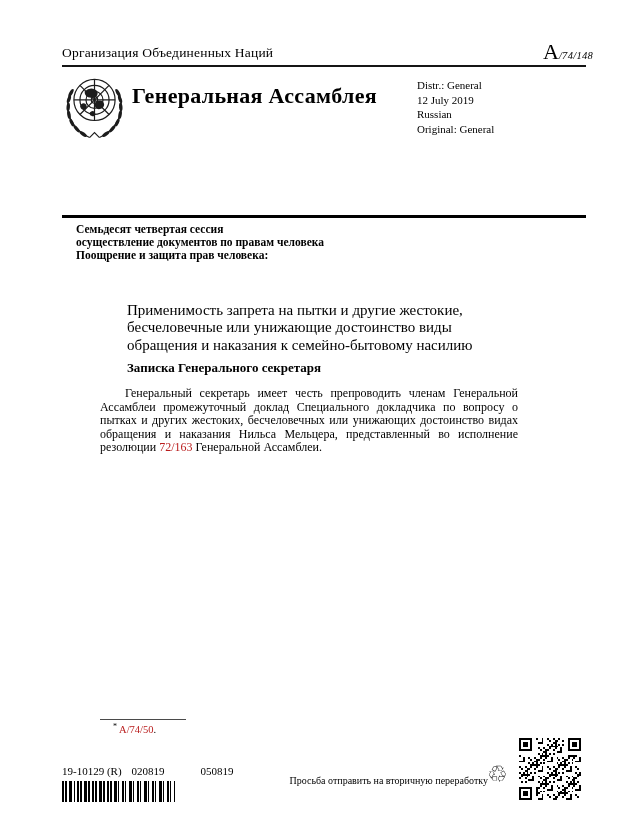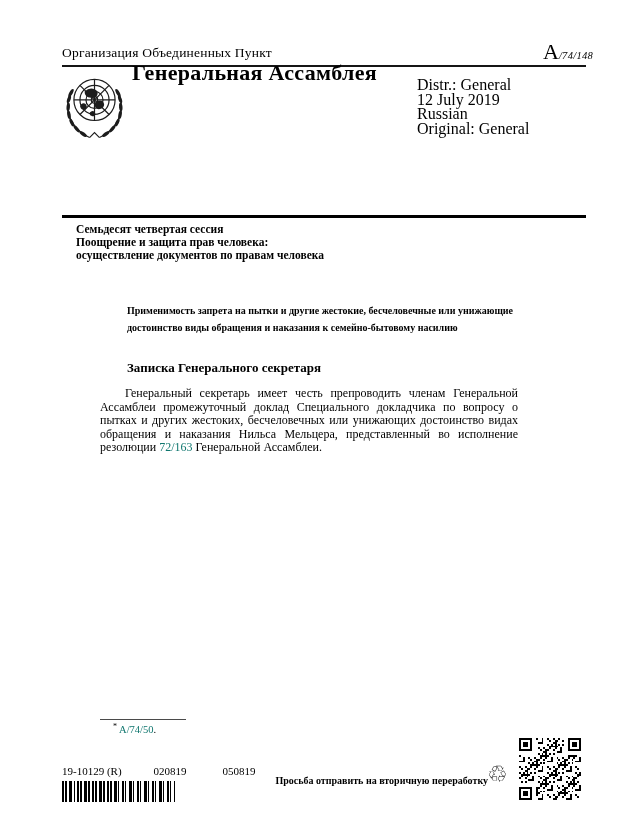--- a/index.html
+++ b/index.html
@@ -7,55 +7,55 @@
     position:relative;width:640px;height:828px;background:#ffffff;
     font-family:"Liberation Serif", serif;color:#000;overflow:hidden;
   }
   
   .org-name{position:absolute;left:62px;top:45px;font-size:13.5px;letter-spacing:.2px;}
   .doc-symbol{position:absolute;left:543px;top:39px;display:flex;align-items:baseline;}
   .doc-symbol .big-a{font-size:22px;}
   .doc-symbol .rest{font-size:10.5px;letter-spacing:.3px;font-style:italic;}
   .rule-thin{position:absolute;left:62px;top:65px;width:524px;height:1.5px;background:#151515;}
   .emblem{position:absolute;left:59px;top:70px;width:71px;height:74px;}
-  .assembly-title{position:absolute;left:132px;top:60px;font-size:22px;font-weight:bold;letter-spacing:.3px;}
-  .distr-block{position:absolute;left:417px;top:78px;font-size:16px;line-height:14.6px;}
+  .assembly-title{position:absolute;left:132px;top:83px;font-size:22px;font-weight:bold;letter-spacing:.3px;}
+  .distr-block{position:absolute;left:417px;top:78px;font-size:11px;line-height:14.6px;}
   
   .rule-thick{position:absolute;left:62px;top:215px;width:524px;height:2.6px;background:#000;}
   .session{position:absolute;left:76px;top:223px;font-size:11.5px;line-height:13.2px;}
   .session .b{font-weight:bold;}
   sup{font-size:8px;vertical-align:super;line-height:0;}
   
-  .doc-title{position:absolute;left:127px;top:302px;width:390px;font-size:10px;font-weight:bold;line-height:17.4px;}
+  .doc-title{position:absolute;left:127px;top:302px;width:390px;font-size:15px;font-weight:normal;line-height:17.4px;}
   .doc-subtitle{position:absolute;left:127px;top:360px;font-size:13px;font-weight:bold;}
   .paragraph{position:absolute;left:100px;top:387px;width:418px;font-size:12px;line-height:13.6px;text-align:justify;text-indent:25px;}
-  .link{color:#0f766e;text-decoration:none;cursor:pointer;}
+  .link{color:#b91c1c;text-decoration:none;cursor:pointer;}
   
   .footnote-rule{position:absolute;left:100px;top:719px;width:86px;height:1px;background:#4a4a4a;}
   .footnote-text{position:absolute;left:113px;top:724px;font-size:10.5px;}
   
   .barcode-text{position:absolute;left:62px;top:765px;font-size:11px;white-space:nowrap;}
-  .barcode-text .sp1{margin-left:32px;}
+  .barcode-text .sp1{margin-left:10px;}
   .barcode-text .sp2{margin-left:36px;}
   .barcode{
     position:absolute;left:62px;top:781px;width:113px;height:21px;
     background:repeating-linear-gradient(90deg,
       #000 0 2px,#fff 2px 3px,#000 3px 4.5px,#fff 4.5px 7px,
       #000 7px 10px,#fff 10px 11.5px,#000 11.5px 12.5px,#fff 12.5px 15px);
   }
-  .recycle-text{position:absolute;left:270px;top:775px;width:218px;text-align:right;font-size:10px;font-weight:bold;}
+  .recycle-text{position:absolute;left:270px;top:775px;width:218px;text-align:right;font-size:10px;font-weight:normal;}
   .recycle-symbol{position:absolute;left:487px;top:761px;font-size:23px;font-family:"DejaVu Sans",sans-serif;color:#111;}
   .qr{position:absolute;left:517px;top:738px;width:66px;height:62px;}
 </style>
 </head>
 <body>
 
 <div class="page">
 
-  <div class="org-name">Организация Объединенных Пункт</div>
+  <div class="org-name">Организация Объединенных Наций</div>
   <div class="doc-symbol">
     <span class="big-a">A</span>
     <span class="rest">/74/148</span>
   </div>
   <div class="rule-thin"></div>
 
   <div class="emblem">
     <svg viewBox="0 0 100 100" width="71" height="74" aria-hidden="true">
       <g fill="none" stroke="#1c1c1c" stroke-width="1.7">
         <circle cx="50" cy="40" r="29"></circle>
@@ -102,22 +102,22 @@
   <div class="distr-block">
     <div>Distr.: General</div>
     <div>12 July 2019</div>
     <div>Russian</div>
     <div>Original: General</div>
   </div>
 
   <div class="rule-thick"></div>
   <div class="session">
     <div class="b">Семьдесят четвертая сессия</div>
+    <div class="b">осуществление документов по правам человека</div>
     <div class="b">Поощрение и защита прав человека:</div>
-    <div class="b">осуществление документов по правам человека</div>
   </div>
 
   <div class="doc-title">Применимость запрета на пытки и другие жестокие, бесчеловечные или унижающие достоинство виды обращения и наказания к семейно-бытовому насилию</div>
   <div class="doc-subtitle">Записка Генерального секретаря</div>
 
   <div class="paragraph">
     <span>Генеральный секретарь имеет честь препроводить членам Генеральной Ассамблеи промежуточный доклад Специального докладчика по вопросу о пытках и других жестоких, бесчеловечных или унижающих достоинство видах обращения и наказания Нильса Мельцера, представленный во исполнение резолюции </span><a class="link">72/163</a><span> Генеральной Ассамблеи.</span>
   </div>
 
   <div class="footnote-rule"></div>

